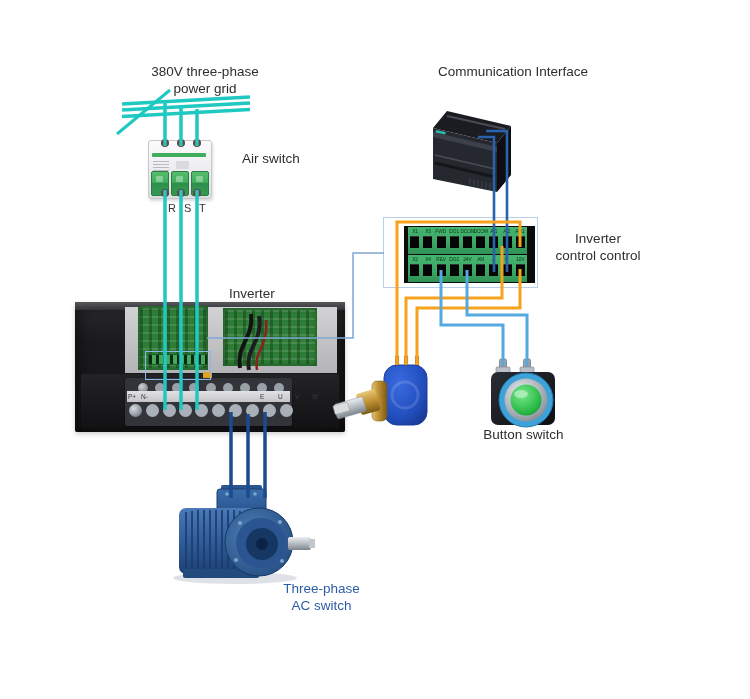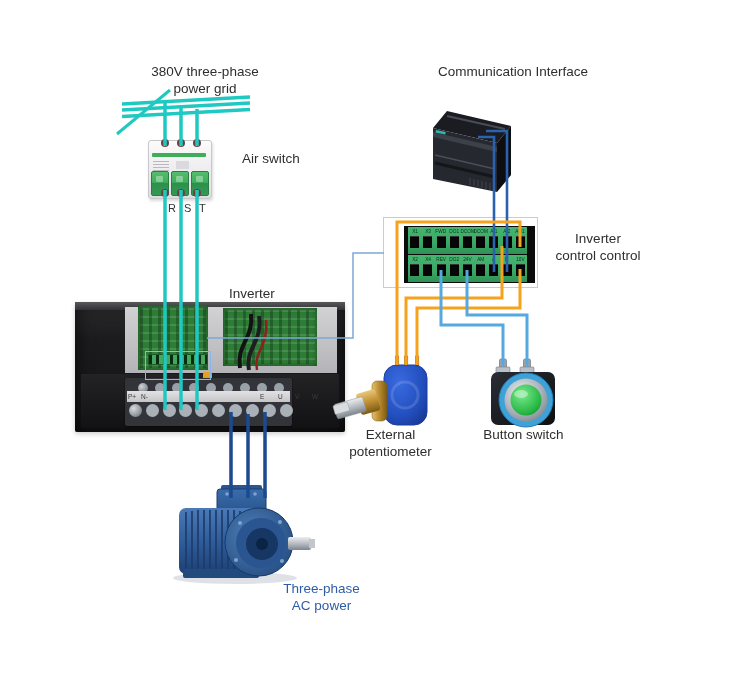--- a/index.html
+++ b/index.html
@@ -81,28 +81,24 @@
   <span class="phase" style="left:184px;top:202px;">S</span>
   <span class="phase" style="left:199px;top:202px;">T</span>
   <div class="lbl lbl-left" style="left:229px;top:286px;">Inverter</div>
   <div class="lbl" style="left:418px;top:64px;width:190px;">
     <span>Communication Interface</span>
   </div>
   <div class="lbl" style="left:543px;top:231px;width:110px;">
     <span>Inverter</span>
     <span>control control</span>
   </div>
-  <div class="lbl" style="left:338px;top:427px;width:105px;">
-    <span>External</span>
-    <span>potentiometer</span>
-  </div>
   <div class="lbl" style="left:476px;top:427px;width:95px;text-align:center;">Button switch</div>
   <div class="lbl motor-lbl" style="left:269px;top:581px;width:105px;">
     <span>Three-phase</span>
-    <span>AC power</span>
+    <span>AC switch</span>
   </div>
 
   <div class="breaker">
     <div class="dots3" style="left:13px;top:2px;"></div>
     <div class="brk-body">
       <div class="brk-green-strip"></div>
       <div class="brk-marks"></div>
       <div class="brk-code"></div>
       <div class="brk-toggles">
         <div class="toggle"></div>

